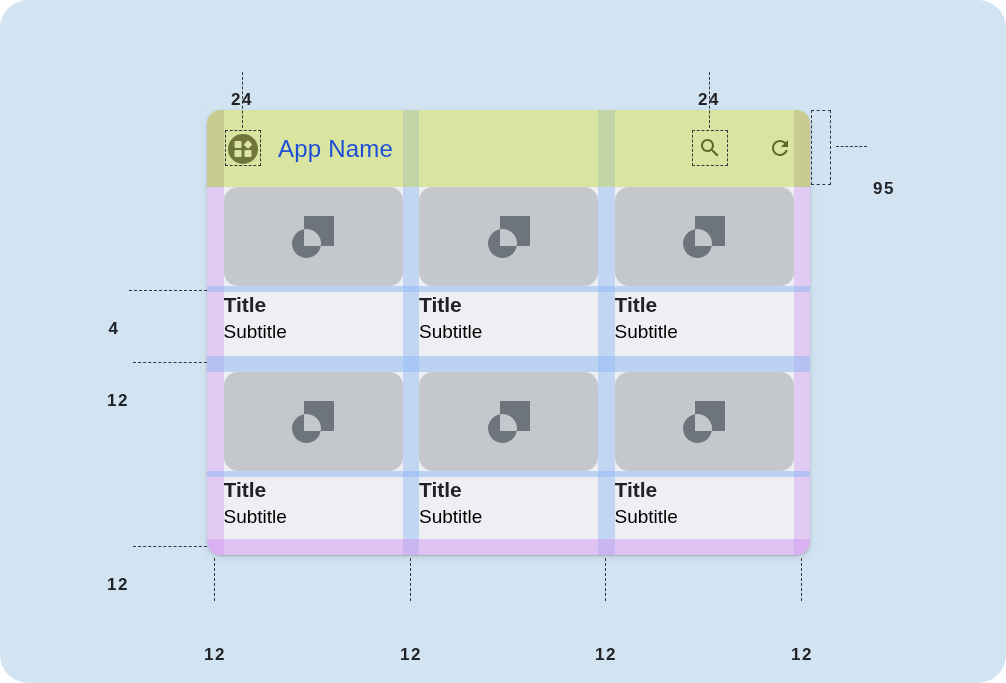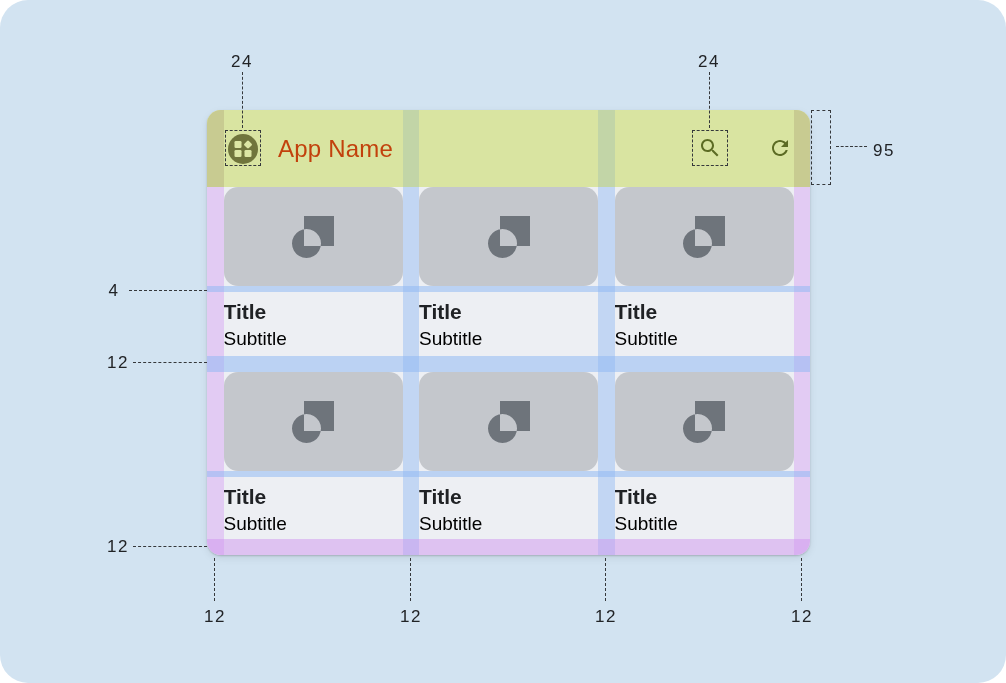--- a/index.html
+++ b/index.html
@@ -6,53 +6,53 @@
   *{box-sizing:border-box;font-family:"Liberation Sans","DejaVu Sans",sans-serif;}
   .canvas{position:relative;width:1006px;height:683px;background:#d2e3f1;border-radius:28px;overflow:hidden;}
 
   
   .mockup{position:absolute;left:207px;top:110px;width:603px;height:445px;background:#edeff3;
           border-radius:14px;overflow:hidden;box-shadow:0 1px 2px rgba(0,0,0,.18),0 3px 8px rgba(0,0,0,.08);}
   .appbar{position:absolute;left:0;top:0;width:603px;height:77px;background:#d9e4a1;}
   .avatar{position:absolute;left:21px;top:23.5px;width:30px;height:30px;border-radius:50%;
           background:#70753c;display:flex;align-items:center;justify-content:center;}
   .appbar-title{position:absolute;left:71px;top:0;height:77px;display:flex;align-items:center;
-          font-size:24px;font-weight:500;color:#c2410c;letter-spacing:.2px;}
+          font-size:24px;font-weight:500;color:#1d4ed8;letter-spacing:.2px;}
   .appbar-action{position:absolute;top:26px;width:24px;height:24px;}
   .act-search{left:491px;}
   .act-refresh{left:561px;}
 
   .grid{position:absolute;left:16.5px;top:77px;width:570px;display:grid;z-index:2;
         grid-template-columns:repeat(3,179px);column-gap:16.5px;row-gap:16.5px;
         grid-template-rows:168.5px 166.5px;}
   .card{display:flex;flex-direction:column;}
   .card-image{height:99px;border-radius:14px;background:#c4c7cc;display:flex;
         align-items:center;justify-content:center;margin-bottom:5.5px;}
-  .card-text{flex:1;padding-top:7px;}
+  .card-text{flex:1;}
   .card-title{font-size:21px;font-weight:700;color:#202225;line-height:26px;}
   .card-subtitle{font-size:19px;font-weight:400;color:#000000;line-height:24px;margin-top:2px;}
 
   
   .vband{position:absolute;top:0;bottom:0;width:16.5px;z-index:3;display:flex;flex-direction:column;}
   .vband .seg-appbar{height:77px;}
   .vband .seg-body{flex:1;}
   .vb-margin .seg-appbar{background:#c8cb91;}
   .vb-margin .seg-body{background:#e2cbf3;}
   .vb-gutter .seg-appbar{background:#c2d5a7;}
   .vb-gutter .seg-body{background:#c2d6f3;}
   .vb-1{left:0;} .vb-2{left:195.5px;} .vb-3{left:391px;} .vb-4{left:586.5px;}
   .hband{position:absolute;left:0;right:0;background:rgba(146,186,242,.55);z-index:4;}
   .hb-1{top:176px;height:5.5px;}
   .hb-2{top:245.5px;height:16.5px;}
   .hb-3{top:361px;height:5.5px;}
   .hb-bottom{top:428.5px;height:16.5px;background:rgba(208,150,240,.5);}
 
   
-  .lbl{position:absolute;transform:translate(-50%,-50%);font-size:17px;font-weight:400;
-       color:#212326;letter-spacing:1.5px;white-space:nowrap;}
+  .lbl{position:absolute;transform:translate(-50%,-50%);font-size:17px;font-weight:700;
+       color:#212326;letter-spacing:1.5px;white-space:nowrap;margin-top:38px;}
   .dash-v{position:absolute;width:0;border-left:1.8px dashed #35383b;}
   .dash-h{position:absolute;height:0;border-top:1.8px dashed #35383b;}
   .dash-box{position:absolute;border:1.8px dashed #35383b;background:transparent;}
   .dl-24l{left:241.5px;top:72px;height:56px;}
   .dl-24r{left:708.5px;top:72px;height:56px;}
   .bx-24l{left:225px;top:130px;width:36px;height:36px;}
   .bx-24r{left:692px;top:130px;width:36px;height:36px;}
   .bx-56{left:811px;top:110px;width:20px;height:75px;}
   .dl-56{left:836px;top:146px;width:31px;}
   .dl-4{left:129px;top:290px;width:78px;}

